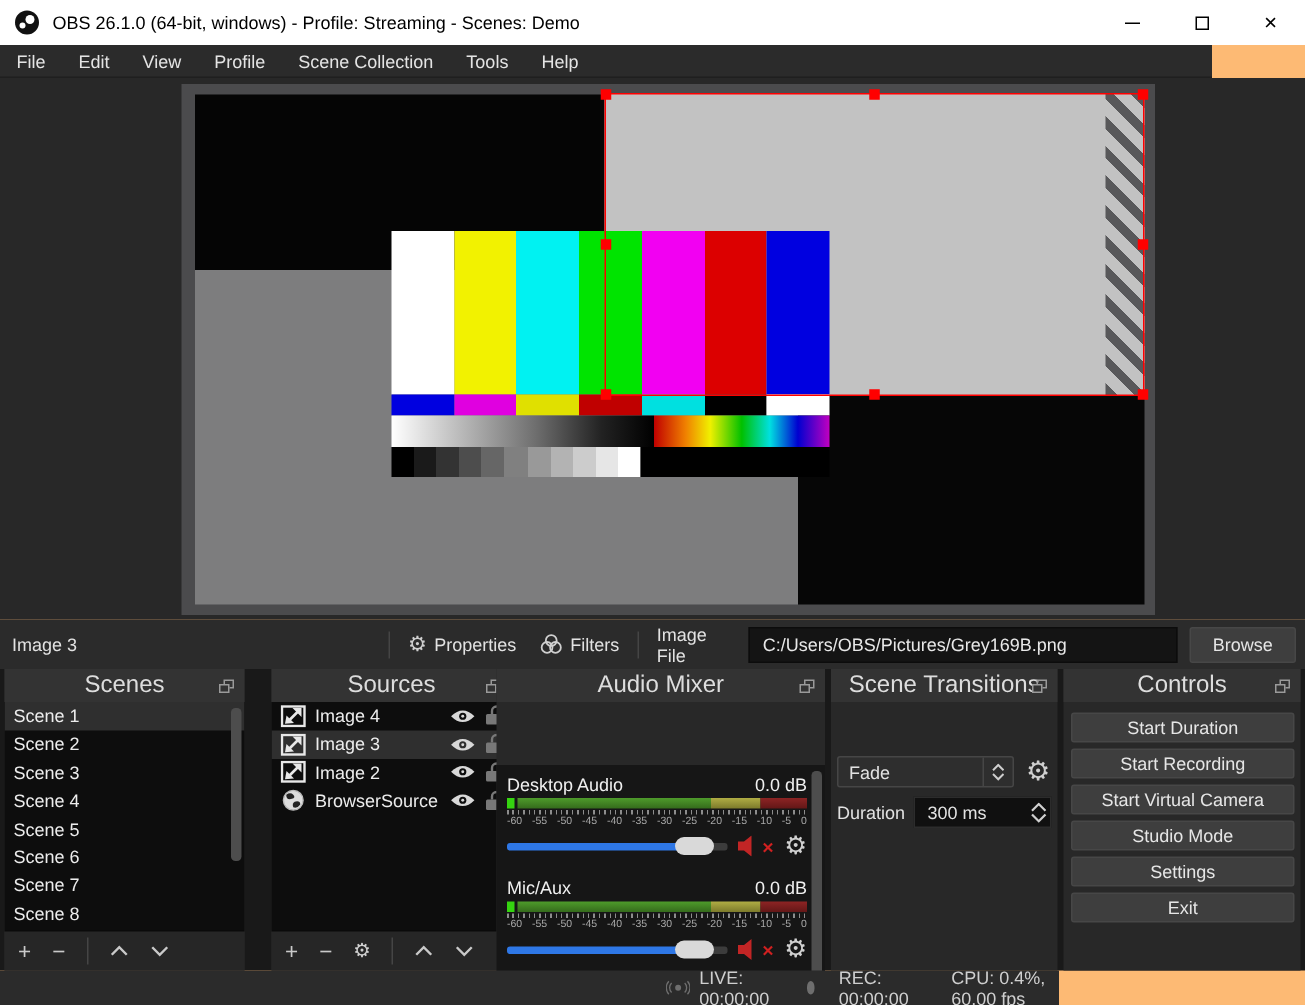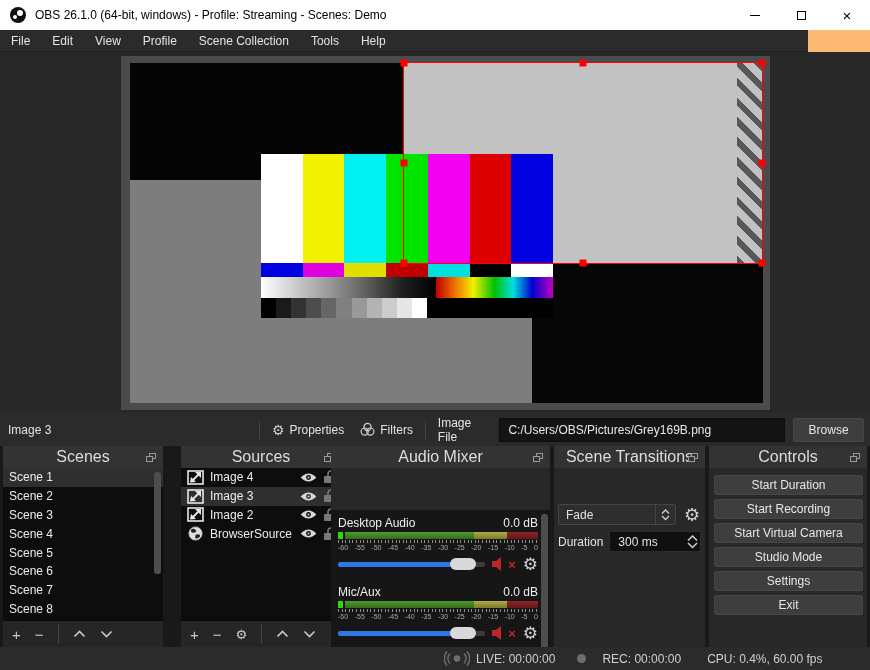--- a/index.html
+++ b/index.html
@@ -117,21 +117,21 @@
   .trans-row2 { display:flex; align-items:center; gap:6px; margin-top:6px; }
   .spinbox { display:flex; width:100px; height:21px; background:#101010; border:1px solid #2c2c2c; align-items:center; }
   .spin-text { flex:1; padding-left:8px; }
   .spin-arrows { width:16px; display:flex; flex-direction:column; align-items:center; font-size:9px; color:#cfcfcf; line-height:8px; }
 
   
   .controls-body { padding:7px 4px 0 5px; display:flex; flex-direction:column; gap:4px; }
   .ctl-btn { height:20px; background:#3e3e3e; border:1px solid #474747; border-radius:2px; color:#e6e6e6; font-size:12px; display:flex; align-items:center; justify-content:center; }
 
   
-  .statusbar { position:absolute; left:0; top:647px; width:870px; height:23px; background:#2b2b2b; display:flex; align-items:center; font-size:12px; color:#cfcfcf; }
+  .statusbar { position:absolute; left:0; top:647px; width:706px; height:23px; background:#2b2b2b; display:flex; align-items:center; font-size:12px; color:#cfcfcf; }
   .sb-group { position:absolute; left:444px; display:flex; align-items:center; }
   .sb-live-lbl { margin-left:6px; }
   .rec-dot { width:9px; height:9px; border-radius:50%; background:#6e6e6e; margin-left:22px; }
   .sb-rec-lbl { margin-left:16px; }
   .sb-cpu { margin-left:26px; }
 </style>
 </head>
 <body>
 
 <div class="window">

